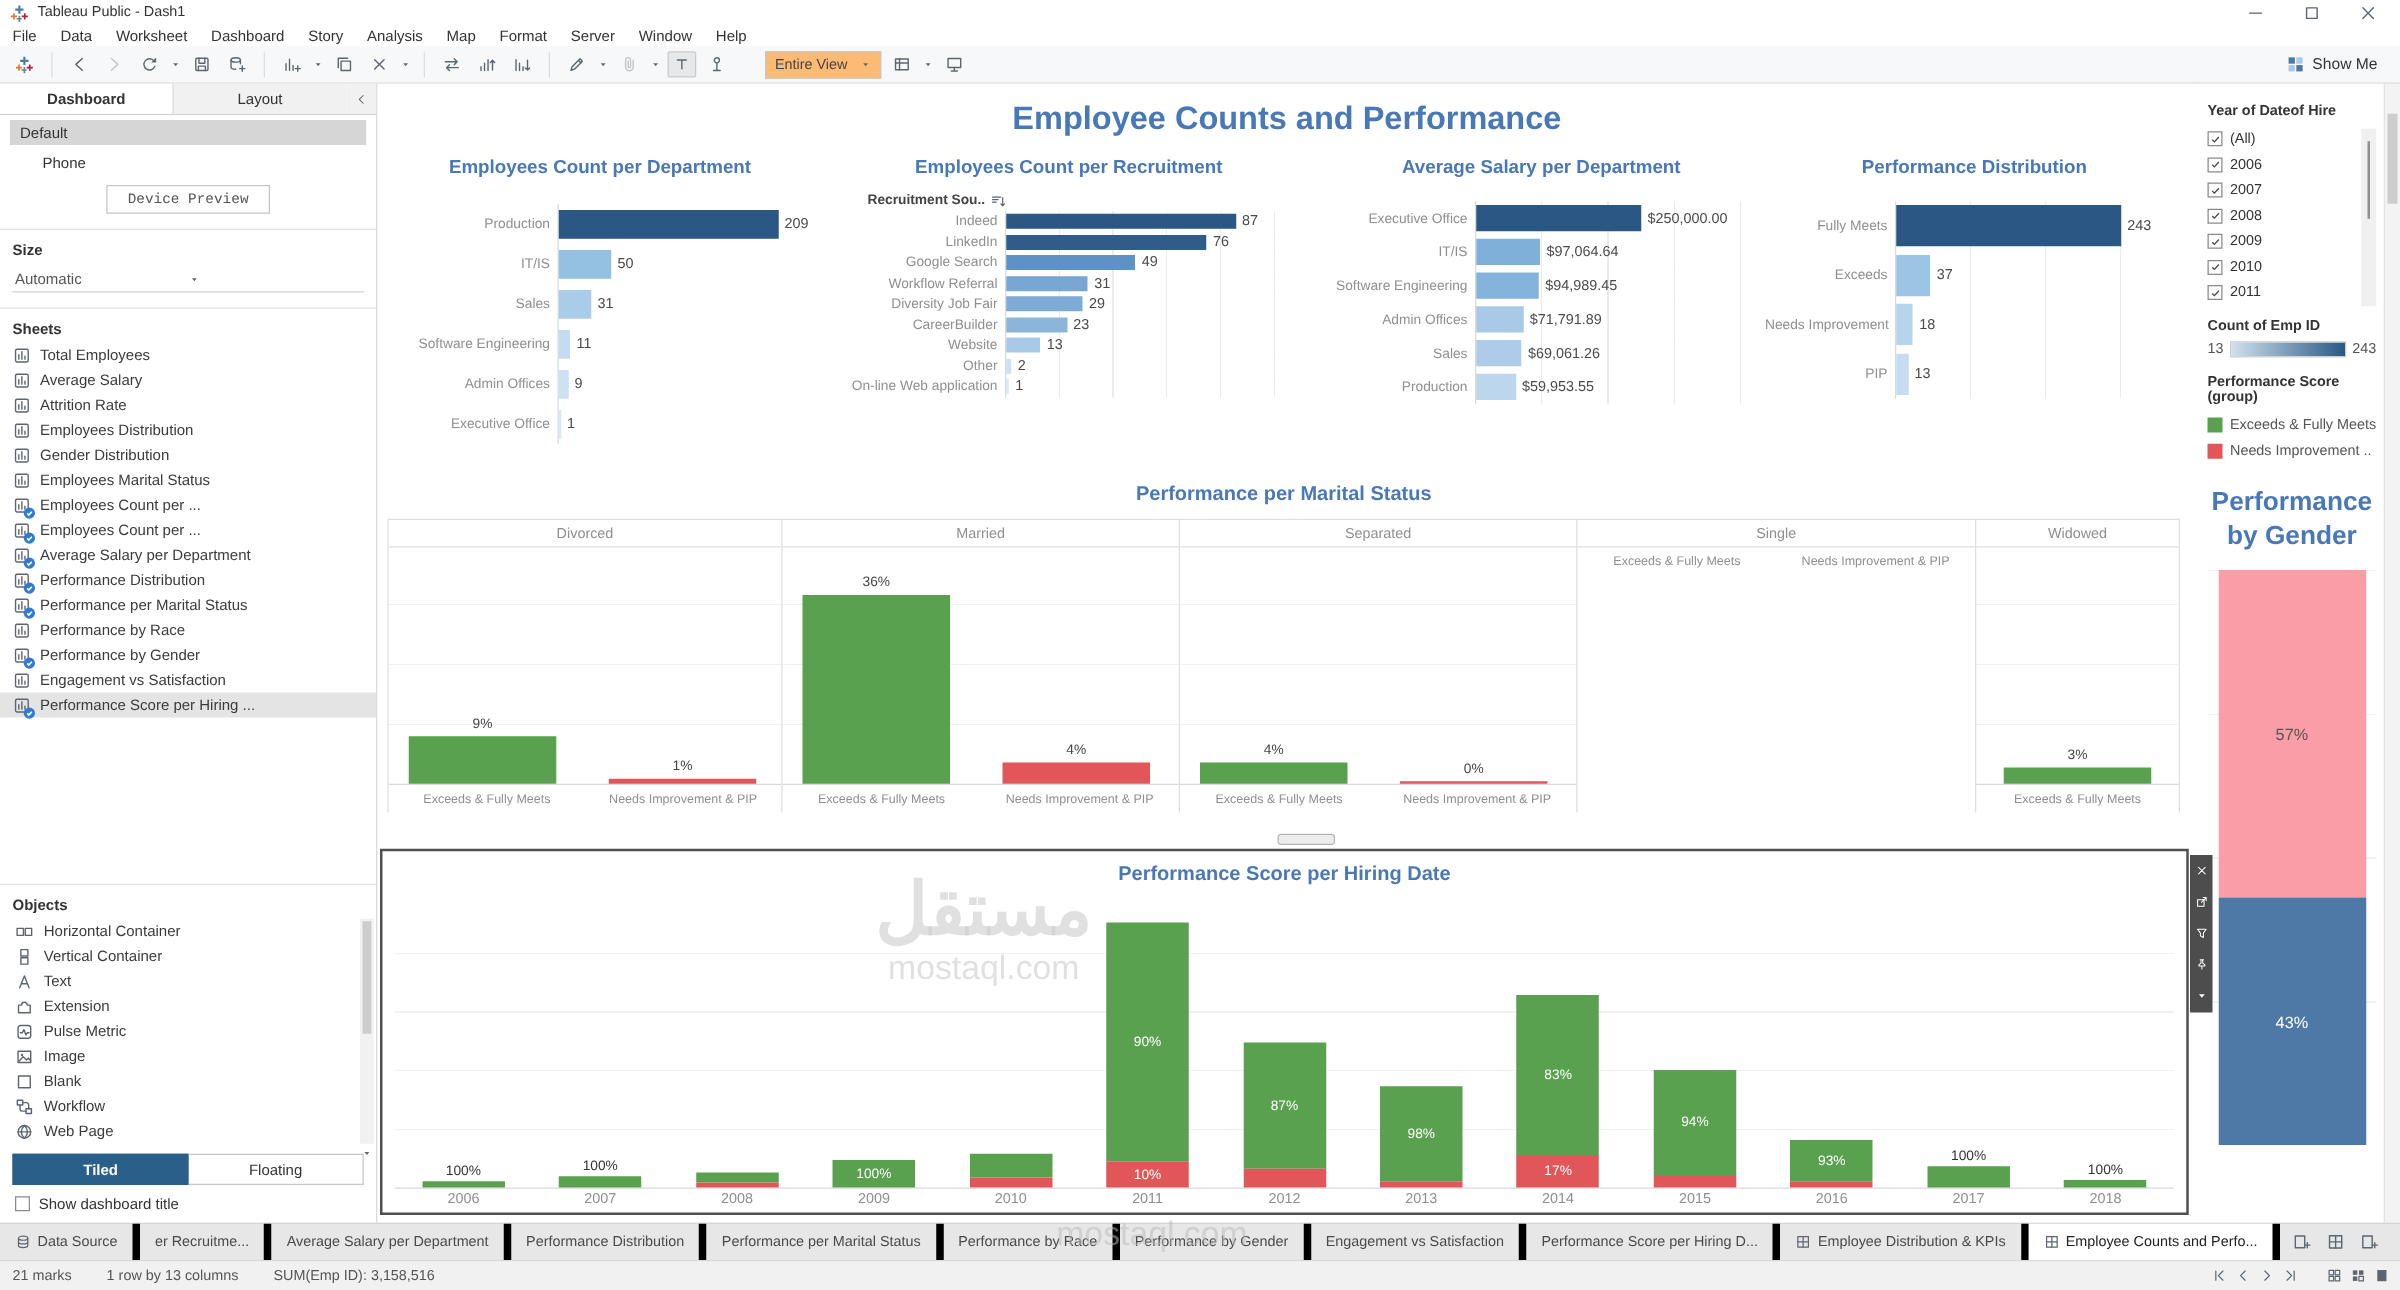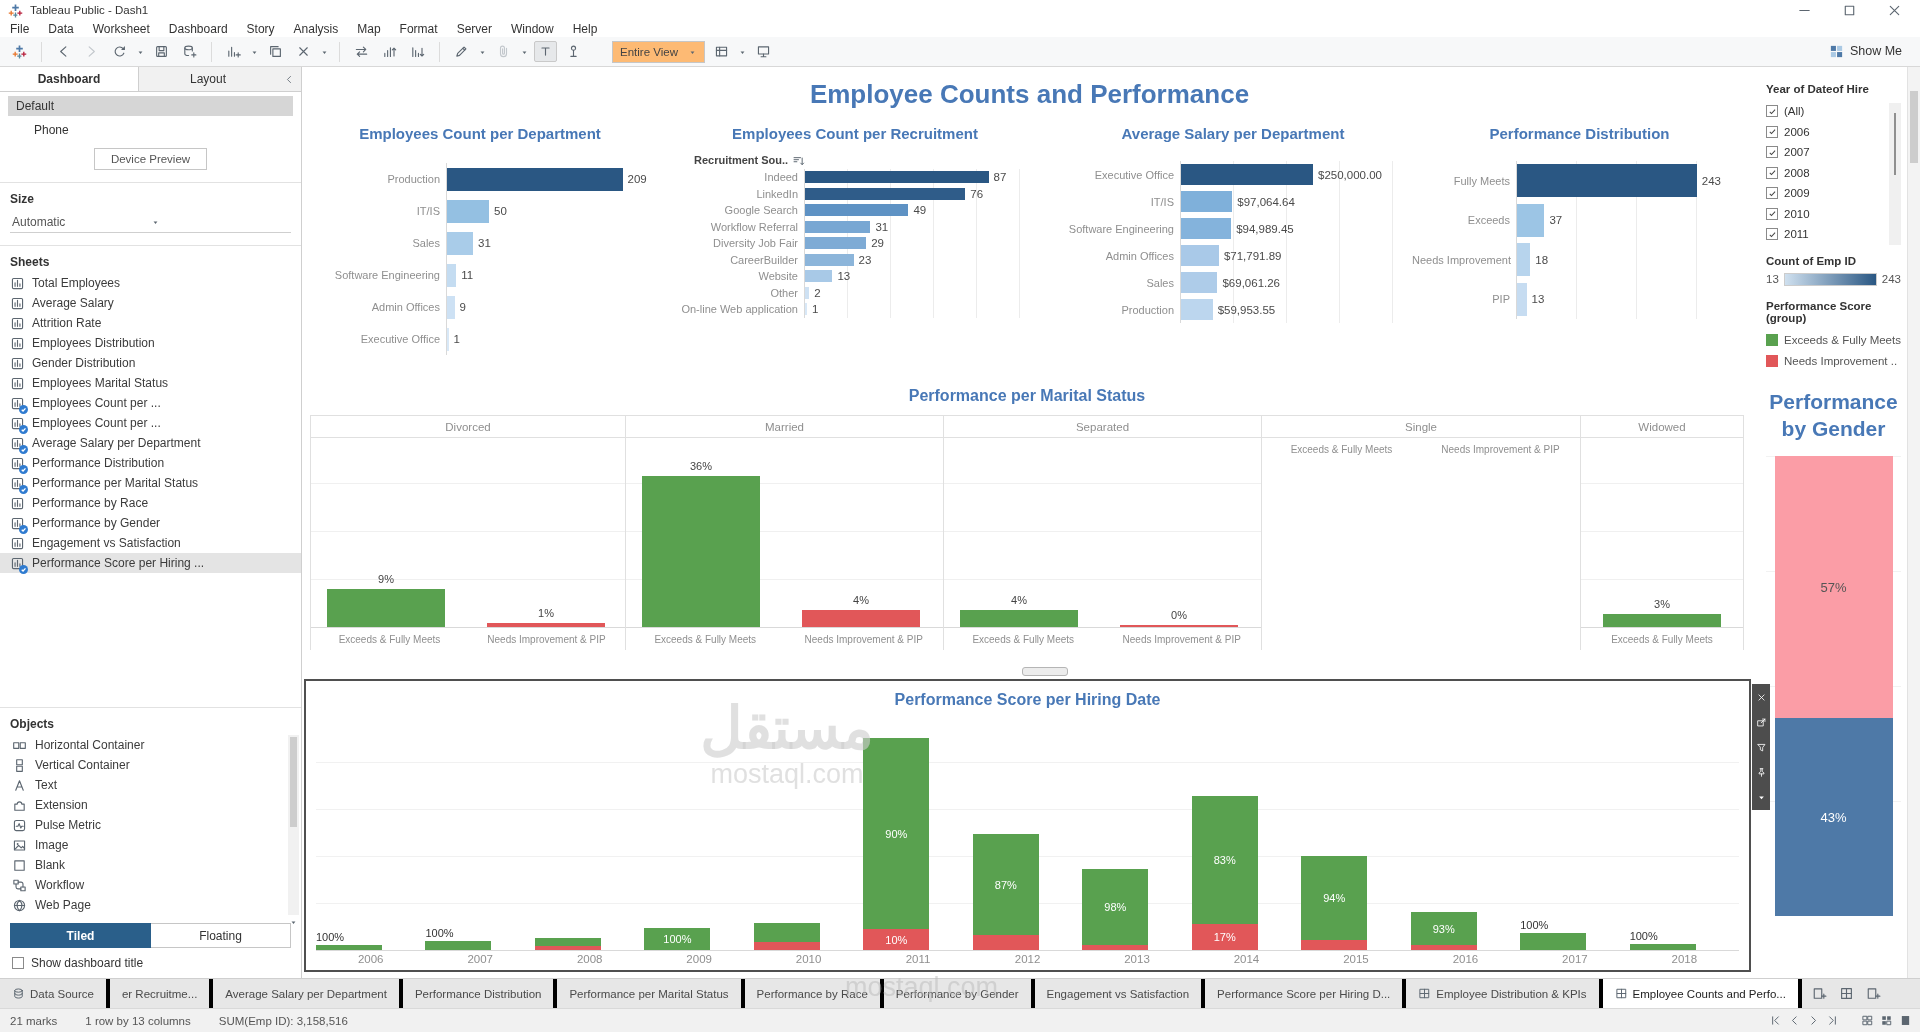--- a/index.html
+++ b/index.html
@@ -28,21 +28,21 @@
   .main{display:flex;height:911px}
   .lpanel{width:302px;border-right:1px solid #cfcfcf;display:flex;flex-direction:column;font-size:12px;background:#fff}
   .ptabs{display:flex;height:25px;border-bottom:1px solid #cfcfcf;flex:none}
   .ptab{flex:1;display:flex;align-items:center;justify-content:center;font-size:12px;color:#333}
   .ptab.active{font-weight:bold;background:#fff;border-right:1px solid #cfcfcf}
   .ptab.inactive{background:#f1f1f1}
   .pcollapse{width:24px;display:flex;align-items:center;justify-content:center;background:#f1f1f1}
   .devrow{margin:4px 8px 0;padding:3px 8px;color:#333}
   .devrow.selected{background:#d6d6d6}
   .devrow.indent{padding-left:26px}
-  .devbtn{display:block;margin:8px auto 10px;border:1px solid #c6c6c6;background:#fff;color:#555;font-size:11.5px;padding:4px 16px;font-family:Liberation Sans, sans-serif}
+  .devbtn{display:block;margin:8px auto 10px;border:1px solid #c6c6c6;background:#fff;color:#555;font-size:11.5px;padding:4px 16px;font-family:Liberation Mono, monospace}
   .pdiv{height:1px;background:#e2e2e2;margin:2px 0 0}
   .psec{padding:9px 10px 4px;font-weight:bold;color:#333}
   .sizesel{display:flex;align-items:center;margin:2px 10px 10px;padding:3px 2px;border-bottom:1px solid #cfcfcf;color:#555}
   .sizesel span{flex:1}
   .sheet-row{display:flex;align-items:center;gap:7px;height:20px;padding:0 10px;color:#3b3b3b;white-space:nowrap}
   .sheet-row.sel{background:#e4e4e4}
   .sicon{position:relative;width:15px;height:15px;flex:none}
   .badge{position:absolute;right:-3px;bottom:-3px;width:9px;height:9px;border-radius:50%;background:#2f7bd0;display:flex;align-items:center;justify-content:center}
   .badge svg{width:7px;height:7px}
   .spacer{flex:1}
@@ -75,21 +75,21 @@
   .mhead{height:22px;line-height:22px;text-align:center;color:#8f8f8f;font-size:11.5px;border-bottom:1px solid #e0e0e0}
   .mplot{height:190px;position:relative;border-bottom:1px solid #d9d9d9;background:repeating-linear-gradient(0deg,transparent 0 47px,#f0f0f0 47px 48px)}
   .mbar{position:absolute;bottom:0}
   .mlab{position:absolute;top:-16px;left:0;width:100%;text-align:center;font-size:11px;color:#444}
   .mx{display:flex;height:22px;align-items:center}
   .mxc{flex:1;text-align:center;font-size:10px;color:#8f8f8f;white-space:nowrap;overflow:hidden}
   .handle{position:absolute;top:600px;left:720px;width:46px;height:9px;background:#ececec;border:1px solid #b5b5b5;border-radius:3px}
   .hiring{position:absolute;top:612px;left:2px;width:1447px;height:293px;border:2px solid #4f4f4f;background:#fff}
   .htitle{margin-top:10px;text-align:center;font-size:16px;font-weight:bold;color:#4878b6}
   .hplot{position:absolute;left:10px;right:10px;top:42px;height:228px;display:flex;align-items:flex-end;border-bottom:1px solid #d9d9d9;background:repeating-linear-gradient(0deg,transparent 0 46px,#f1f1f1 46px 47px)}
-  .hslot{flex:1;display:flex;flex-direction:column;justify-content:flex-end;}
+  .hslot{flex:1;display:flex;flex-direction:column;justify-content:flex-end;align-items:center}
   .vabove{font-size:11px;color:#333;margin-bottom:2px}
   .vstack{display:flex;flex-direction:column}
   .vseg{display:flex;align-items:center;justify-content:center}
   .vin{color:#fff;font-size:11px}
   .hx{position:absolute;left:10px;right:10px;top:272px;display:flex}
   .hxc{flex:1;text-align:center;font-size:11.5px;color:#8f8f8f}
   .ftoolbar{position:absolute;right:-21px;top:3px;width:18px;background:#4d4d4d;display:flex;flex-direction:column;align-items:center;padding:4px 0;gap:7px;z-index:6}
   .wm1{position:absolute;left:370px;top:632px;width:230px;text-align:center;color:rgba(205,205,205,.62);pointer-events:none;z-index:5}
   .wm-ar{font-size:58px;font-weight:bold;line-height:1}
   .wm-en{font-size:27px;margin-top:2px}
@@ -107,21 +107,21 @@
   .lrow{display:flex;align-items:center;gap:6px;height:21px;color:#555}
   .chip{width:12px;height:12px;flex:none}
   .gtitle{margin-top:16px;text-align:center;color:#4878b6;font-weight:bold;font-size:21px;line-height:1.3}
   .gwrap{margin-top:14px;display:flex;justify-content:center;background:repeating-linear-gradient(0deg,transparent 0 114px,#f2f2f2 114px 115px)}
   .gbar{width:118px;display:flex;flex-direction:column}
   .gseg{display:flex;align-items:center;justify-content:center;font-size:13px}
   
   .vscroll{width:13px;background:#f3f3f3;border-left:1px solid #e2e2e2;position:relative}
   .vthumb{position:absolute;left:2px;right:2px;top:24px;height:72px;background:#cdcdcd}
   .tabsrow{height:30px;background:#e7e7e7;border-top:1px solid #cfcfcf;display:flex;align-items:stretch;font-size:11.5px}
-  .tab{display:flex;align-items:center;gap:5px;padding:0 12px;border-right:4px solid #000000;color:#4a4a4a;white-space:nowrap}
+  .tab{display:flex;align-items:center;gap:5px;padding:0 12px;border-right:6px solid #000000;color:#4a4a4a;white-space:nowrap}
   .tab.active{background:#fff;color:#222}
   .newtabs{display:flex;align-items:center;gap:12px;padding:0 10px}
   .statusbar{height:24px;background:#f1f1f1;border-top:1px solid #d9d9d9;display:flex;align-items:center;padding:0 10px;font-size:11.5px;color:#555;gap:28px;position:relative}
   .stright{position:absolute;right:8px;display:flex;align-items:center;gap:6px}
 </style>
 </head>
 <body>
 
 <div class="titlebar">
   <span><svg class="ic " viewBox="0 0 16 16">

